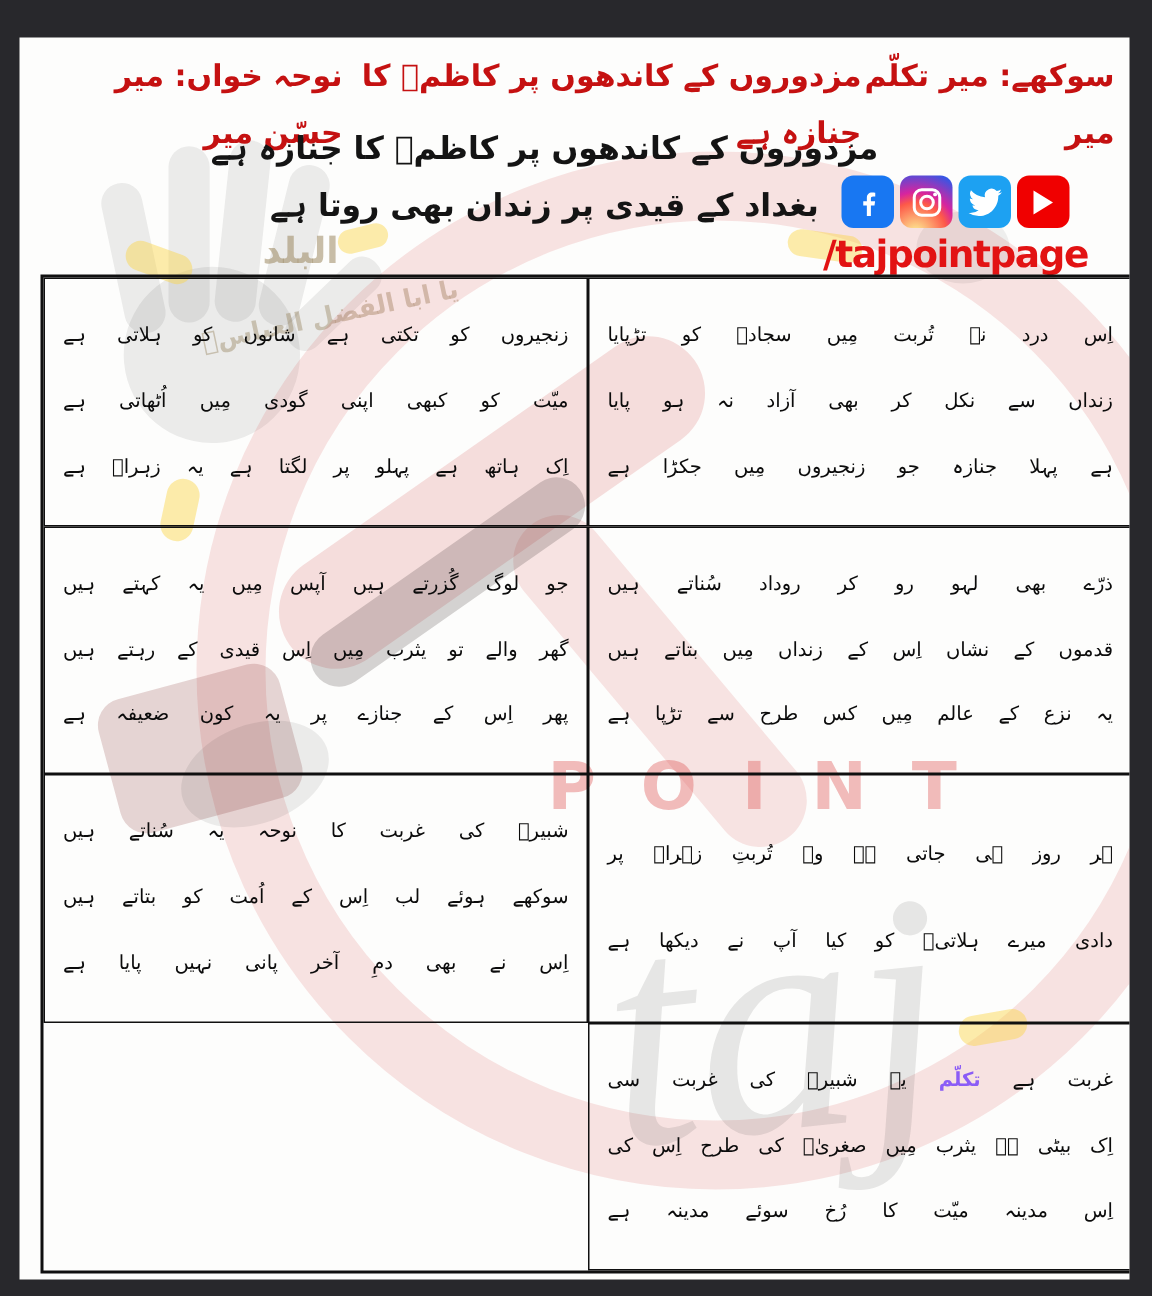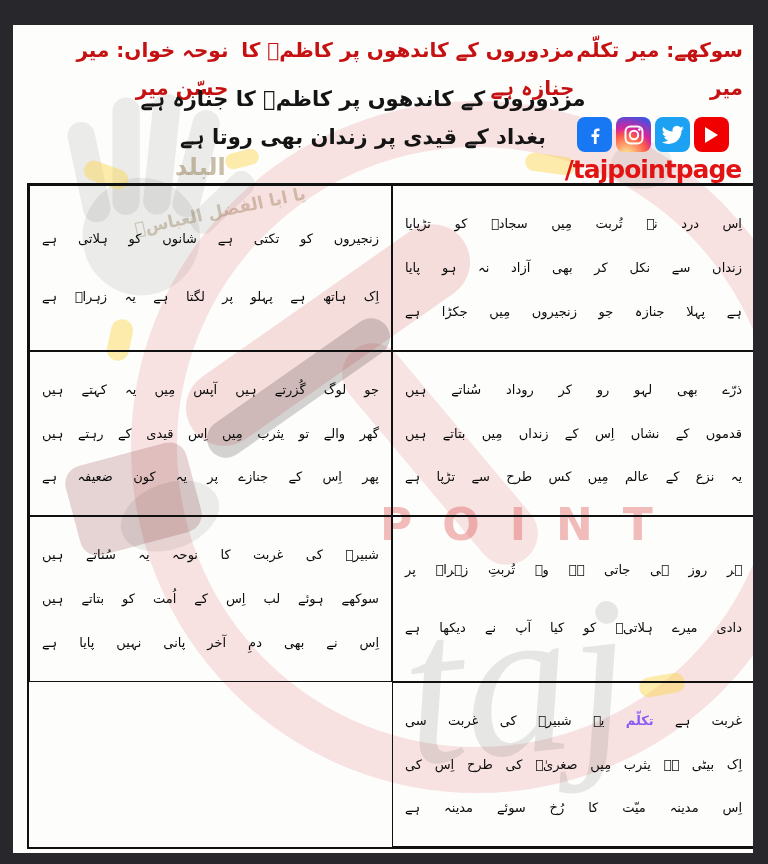--- a/index.html
+++ b/index.html
@@ -17,21 +17,21 @@
   .wm-hand{left:14px;top:48px;width:250px;height:235px;transform:rotate(6deg);}
   .wm-hand svg{width:100%;height:100%;}
   .wm-handtext1{left:162px;top:128px;font-size:24px;font-weight:700;color:rgba(148,126,82,.50);}
   .wm-handtext2{left:120px;top:176px;font-size:17px;font-weight:700;color:rgba(150,130,92,.42);transform:rotate(-12deg);}
   .wm-ring{left:118px;top:76px;width:600px;height:600px;border-radius:50%;
     border:46px solid rgba(213,76,76,0.15);}
   .wm-blob1{left:150px;top:272px;width:330px;height:76px;background:rgba(205,55,55,.16);border-radius:40px;transform:rotate(-35deg);}
   .wm-blob2{left:292px;top:398px;width:270px;height:62px;background:rgba(205,55,55,.13);border-radius:36px;transform:rotate(50deg);}
   .wm-dark1{left:178px;top:344px;width:215px;height:38px;background:rgba(52,40,40,.20);border-radius:20px;transform:rotate(-35deg);}
   .wm-dark2{left:58px;top:428px;width:125px;height:92px;background:rgba(120,25,25,.18);border-radius:18px;transform:rotate(-15deg);}
-  .wm-point{left:367px;top:474px;font-size:44px;font-weight:700;letter-spacing:30px;color:rgba(224,96,96,.42);font-family:"DejaVu Sans",sans-serif;}
+  .wm-point{left:352px;top:474px;font-size:44px;font-weight:700;letter-spacing:30px;color:rgba(224,96,96,.42);font-family:"DejaVu Sans",sans-serif;}
   .wm-taj{left:390px;top:548px;font-size:215px;line-height:1;font-style:italic;
     font-family:"Liberation Serif",serif;color:rgba(25,25,25,.10);transform:rotate(-6deg);}
   .wm-y{background:rgba(250,212,72,.45);border-radius:12px;}
   .wm-y1{left:70px;top:140px;width:46px;height:20px;transform:rotate(20deg);}
   .wm-y2{left:212px;top:126px;width:34px;height:16px;transform:rotate(-14deg);}
   .wm-y3{left:512px;top:130px;width:50px;height:18px;transform:rotate(8deg);}
   .wm-y4{left:96px;top:294px;width:22px;height:42px;transform:rotate(12deg);}
   .wm-y5{left:626px;top:650px;width:46px;height:20px;transform:rotate(-10deg);}
   .wm-g1{left:106px;top:458px;width:102px;height:66px;background:rgba(0,0,0,.07);border-radius:50%;transform:rotate(-20deg);}
   .wm-g2{left:598px;top:116px;width:62px;height:48px;background:rgba(0,0,0,.06);border-radius:50%;}
@@ -39,21 +39,21 @@
   .header-row{
     position:absolute;z-index:1;top:6px;left:10px;right:10px;
     display:flex;justify-content:space-between;align-items:flex-start;
     direction:rtl;color:#c51111;font-weight:700;font-size:20px;line-height:1.9;
   }
   .title-block{
     position:absolute;z-index:1;left:40px;top:62px;width:620px;
     text-align:center;direction:rtl;color:#141414;font-weight:600;font-size:21px;
   }
   .title-block .t2{margin-top:14px;}
-  .social{position:absolute;z-index:1;top:92px;right:8px;width:184px;text-align:center;}
+  .social{position:absolute;z-index:1;top:92px;right:24px;width:184px;text-align:center;}
   .icon-row{display:flex;justify-content:center;gap:4px;}
   .sicon{width:35px;height:35px;border-radius:8px;display:flex;align-items:center;justify-content:center;}
   .sicon svg{display:block;}
   .fb{background:#1877f2;}
   .ig{background:radial-gradient(circle at 30% 110%, #fdf497 0%, #fd5949 45%, #d6249f 60%, #285AEB 95%);}
   .tw{background:#1da1f2;}
   .yt{background:#f00000;}
   .yt-tri{width:0;height:0;border-left:13px solid #fff;border-top:8px solid transparent;border-bottom:8px solid transparent;}
   .handle{margin-top:3px;font-size:25px;font-weight:700;color:#e21313;letter-spacing:-1px;}
   .grid{
@@ -143,20 +143,21 @@
 
   <div class="grid">
 
     <div class="cell">
       <div class="line">اِس درد نے تُربت مِیں سجادؑ کو تڑپایا</div>
       <div class="line">زنداں سے نکل کر بھی آزاد نہ ہو پایا</div>
       <div class="line">ہے پہلا جنازہ جو زنجیروں مِیں جکڑا ہے</div>
     </div>
     <div class="cell">
       <div class="line">زنجیروں کو تکتی ہے شانوں کو ہلاتی ہے</div>
+      <div class="line">میّت کو کبھی اپنی گودی مِیں اُٹھاتی ہے</div>
       <div class="line">اِک ہاتھ ہے پہلو پر لگتا ہے یہ زہراؑ ہے</div>
     </div>
 
     <div class="cell">
       <div class="line">ذرّے بھی لہو رو کر روداد سُناتے ہیں</div>
       <div class="line">قدموں کے نشاں اِس کے زنداں مِیں بتاتے ہیں</div>
       <div class="line">یہ نزع کے عالم مِیں کس طرح سے تڑپا ہے</div>
     </div>
     <div class="cell">
       <div class="line">جو لوگ گُزرتے ہیں آپس مِیں یہ کہتے ہیں</div>

